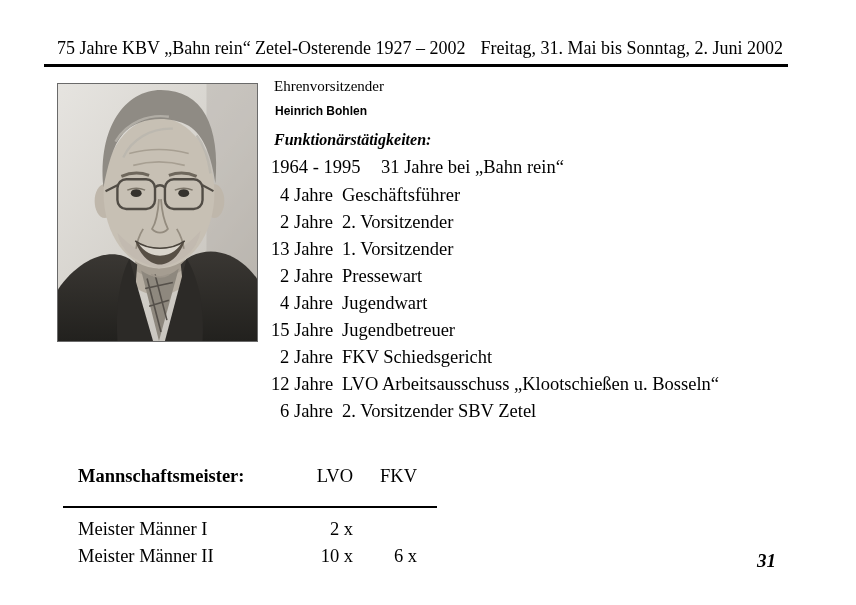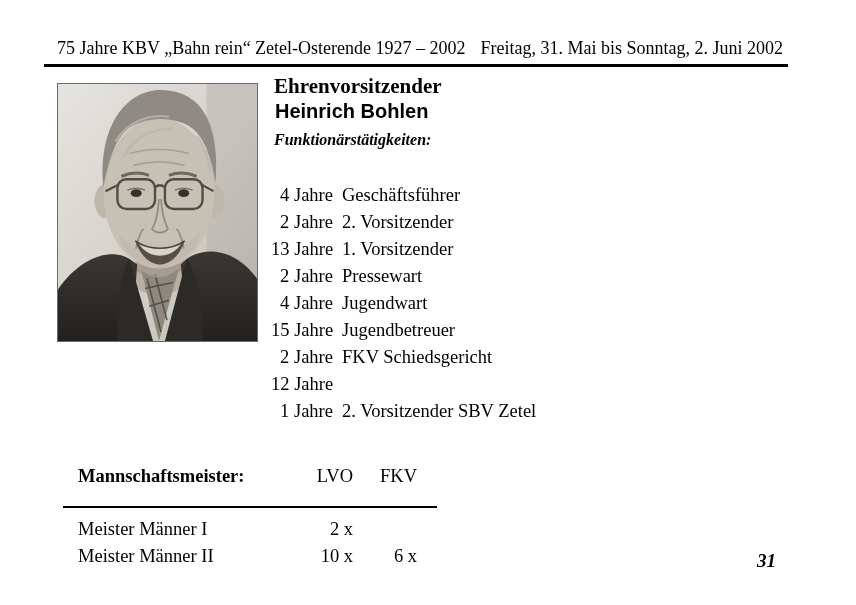--- a/index.html
+++ b/index.html
@@ -19,26 +19,26 @@
   }
   
   .photo {
     position:absolute; left:57px; top:83px; width:201px; height:259px;
     border:1px solid #6a6a6a; box-sizing:border-box; background:#d8d5d0;
   }
   .photo svg { display:block; width:100%; height:100%; }
   
   .p-title {
     position:absolute; left:274px; top:74px;
-    font-size:21px; font-weight:bold; line-height:24px;
+    font-size:15px; font-weight:normal; line-height:24px;
   }
   .p-name {
     position:absolute; left:275px; top:101px;
     font-family:"Liberation Sans", sans-serif;
-    font-size:20px; font-weight:bold; line-height:20px;
+    font-size:12px; font-weight:bold; line-height:20px;
   }
   .p-sub {
     position:absolute; left:274px; top:128px;
     font-size:16px; font-weight:bold; font-style:italic; line-height:24px;
   }
   .p-intro {
     position:absolute; left:271px; top:155px;
     font-size:18.5px; line-height:24px; white-space:nowrap;
   }
   .p-intro .period { display:inline-block; width:96px; }
@@ -148,20 +148,23 @@
       <path d="M78,158 C92,168 114,168 128,158" stroke="#4a443c" stroke-width="1.6" fill="none"></path>
 
       <path d="M94,192 Q103,197 112,192" stroke="#9d958a" stroke-width="1.6" fill="none"></path>
     </svg>
   </div>
 
   <div class="p-title">Ehrenvorsitzender</div>
   <div class="p-name">Heinrich Bohlen</div>
   <div class="p-sub">Funktionärstätigkeiten:</div>
 
+  <div class="p-intro">
+    <span class="period">1964 - 1995</span><span class="summary">31 Jahre bei „Bahn rein“</span>
+  </div>
 
   <div class="functions">
     <div class="frow">
       <span class="fdur">4 Jahre</span>
       <span class="frole">Geschäftsführer</span>
     </div>
     <div class="frow">
       <span class="fdur">2 Jahre</span>
       <span class="frole">2. Vorsitzender</span>
     </div>
@@ -180,23 +183,24 @@
     <div class="frow">
       <span class="fdur">15 Jahre</span>
       <span class="frole">Jugendbetreuer</span>
     </div>
     <div class="frow">
       <span class="fdur">2 Jahre</span>
       <span class="frole">FKV Schiedsgericht</span>
     </div>
     <div class="frow">
       <span class="fdur">12 Jahre</span>
-    </div>
-    <div class="frow">
-      <span class="fdur">1 Jahre</span>
+      <span class="frole">LVO Arbeitsausschuss „Klootschießen u. Bosseln“</span>
+    </div>
+    <div class="frow">
+      <span class="fdur">6 Jahre</span>
       <span class="frole">2. Vorsitzender SBV Zetel</span>
     </div>
   </div>
 
 
   <div class="ach-table">
     <div class="trow thead">
       <span class="cell-label">Mannschaftsmeister:</span>
       <span class="cell-num">LVO</span>
       <span class="cell-num">FKV</span>

